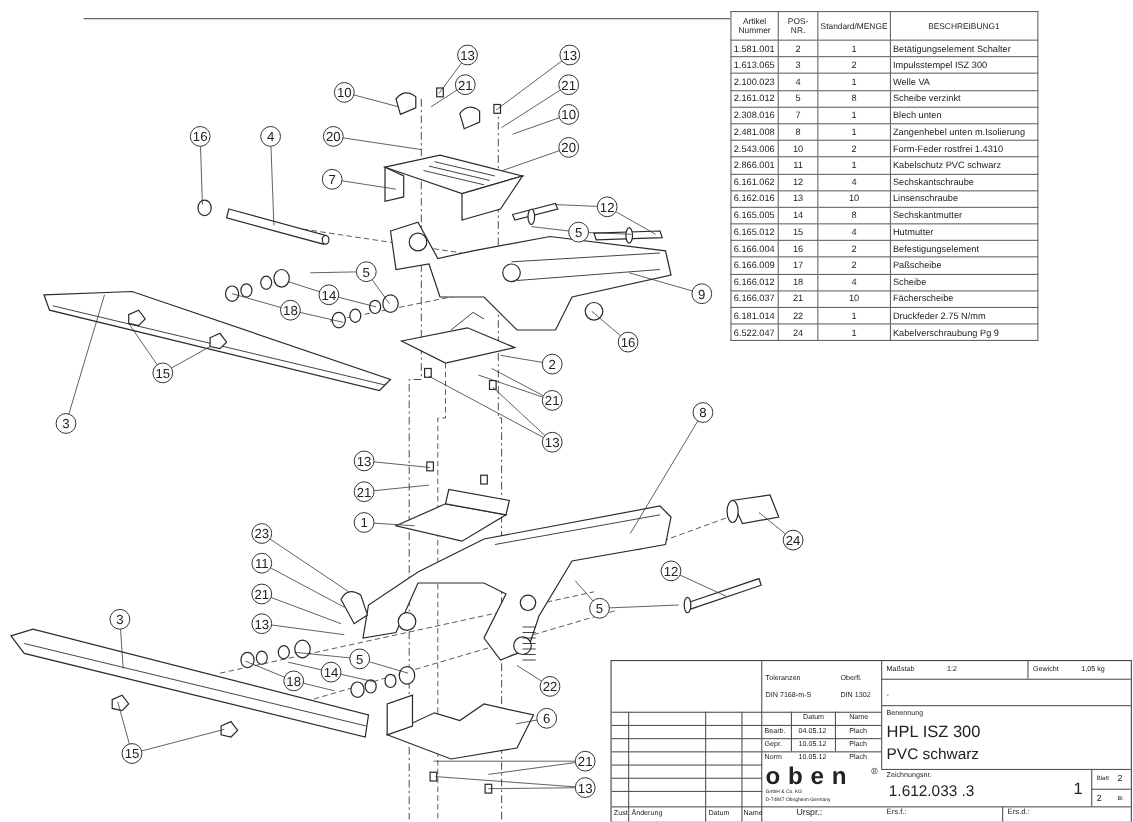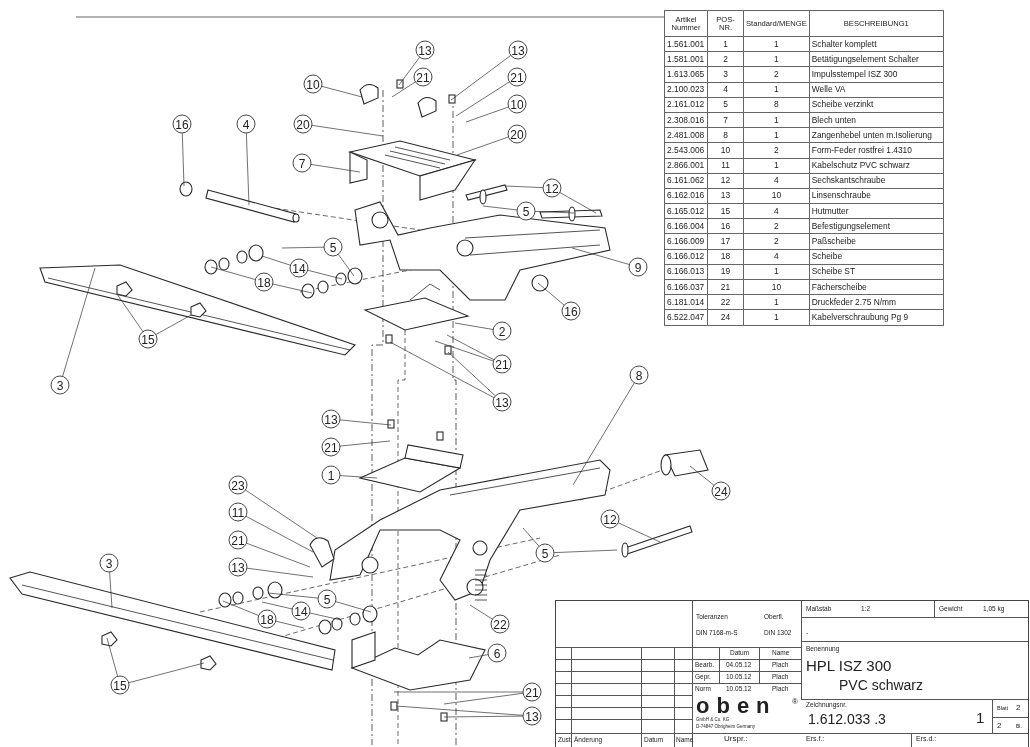--- a/index.html
+++ b/index.html
@@ -399,26 +399,20 @@
   <thead>
     <tr>
       <th>Artikel Nummer</th>
       <th>POS-NR.</th>
       <th>Standard/MENGE</th>
       <th>BESCHREIBUNG1</th>
     </tr>
   </thead>
   <tbody id="parts-body">
       <tr>
-        <td>1.561.001</td>
-        <td class="c">1</td>
-        <td class="c">1</td>
-        <td>Schalter komplett</td>
-      </tr>
-      <tr>
         <td>1.581.001</td>
         <td class="c">2</td>
         <td class="c">1</td>
         <td>Betätigungselement Schalter</td>
       </tr>
       <tr>
         <td>1.613.065</td>
         <td class="c">3</td>
         <td class="c">2</td>
         <td>Impulsstempel ISZ 300</td>
@@ -465,20 +459,26 @@
         <td class="c">4</td>
         <td>Sechskantschraube</td>
       </tr>
       <tr>
         <td>6.162.016</td>
         <td class="c">13</td>
         <td class="c">10</td>
         <td>Linsenschraube</td>
       </tr>
       <tr>
+        <td>6.165.005</td>
+        <td class="c">14</td>
+        <td class="c">8</td>
+        <td>Sechskantmutter</td>
+      </tr>
+      <tr>
         <td>6.165.012</td>
         <td class="c">15</td>
         <td class="c">4</td>
         <td>Hutmutter</td>
       </tr>
       <tr>
         <td>6.166.004</td>
         <td class="c">16</td>
         <td class="c">2</td>
         <td>Befestigungselement</td>
@@ -487,26 +487,20 @@
         <td>6.166.009</td>
         <td class="c">17</td>
         <td class="c">2</td>
         <td>Paßscheibe</td>
       </tr>
       <tr>
         <td>6.166.012</td>
         <td class="c">18</td>
         <td class="c">4</td>
         <td>Scheibe</td>
-      </tr>
-      <tr>
-        <td>6.166.013</td>
-        <td class="c">19</td>
-        <td class="c">1</td>
-        <td>Scheibe ST</td>
       </tr>
       <tr>
         <td>6.166.037</td>
         <td class="c">21</td>
         <td class="c">10</td>
         <td>Fächerscheibe</td>
       </tr>
       <tr>
         <td>6.181.014</td>
         <td class="c">22</td>
@@ -565,21 +559,21 @@
   <span class="txt" style="left:216px;top:60px;">Plach</span>
   <span class="txt" style="left:139px;top:72px;">Gepr.</span>
   <span class="txt" style="left:170px;top:72px;">10.05.12</span>
   <span class="txt" style="left:216px;top:72px;">Plach</span>
   <span class="txt" style="left:139px;top:84px;">Norm</span>
   <span class="txt" style="left:170px;top:84px;">10.05.12</span>
   <span class="txt" style="left:216px;top:84px;">Plach</span>
 
   <span class="txt" style="left:250px;top:44px;">Benennung</span>
   <span class="txt" style="left:250px;top:56px;font-size:15px;">HPL ISZ 300</span>
-  <span class="txt" style="left:250px;top:76px;font-size:14px;margin-left:33px;">PVC schwarz</span>
+  <span class="txt" style="left:250px;top:76px;font-size:14px;">PVC schwarz</span>
 
   <span class="txt" style="left:140px;top:94px;font-size:22px;letter-spacing:7px;font-weight:bold;line-height:22px;">oben</span>
   <span class="txt" style="left:236px;top:96px;font-size:8px;">®</span>
   <span class="txt" style="left:140px;top:116px;font-size:4.5px;">GmbH &amp; Co. KG</span>
   <span class="txt" style="left:140px;top:123px;font-size:4.5px;">D-74847 Obrigheim Germany</span>
 
   <span class="txt" style="left:250px;top:100px;">Zeichnungsnr.</span>
   <span class="txt" style="left:252px;top:110px;font-size:14px;">1.612.033 .3</span>
   <span class="txt" style="left:420px;top:108px;font-size:15px;">1</span>
   <span class="txt" style="left:441px;top:104px;font-size:5.5px;">Blatt</span>

